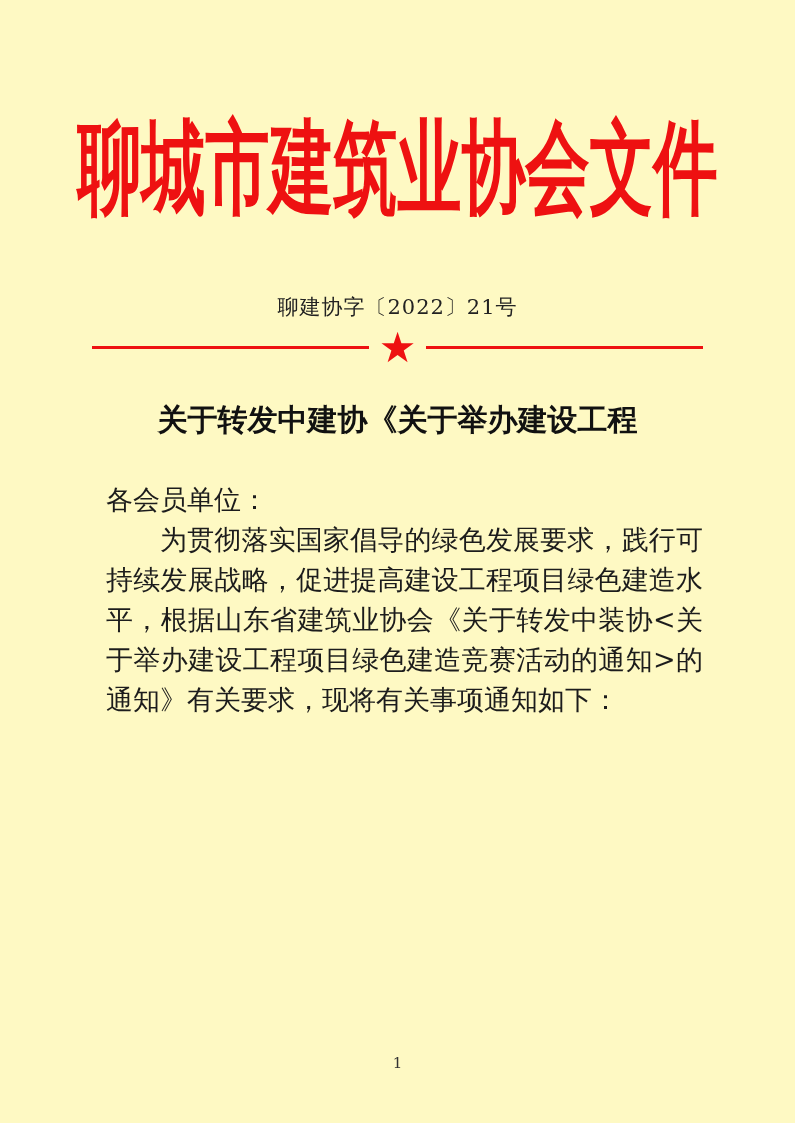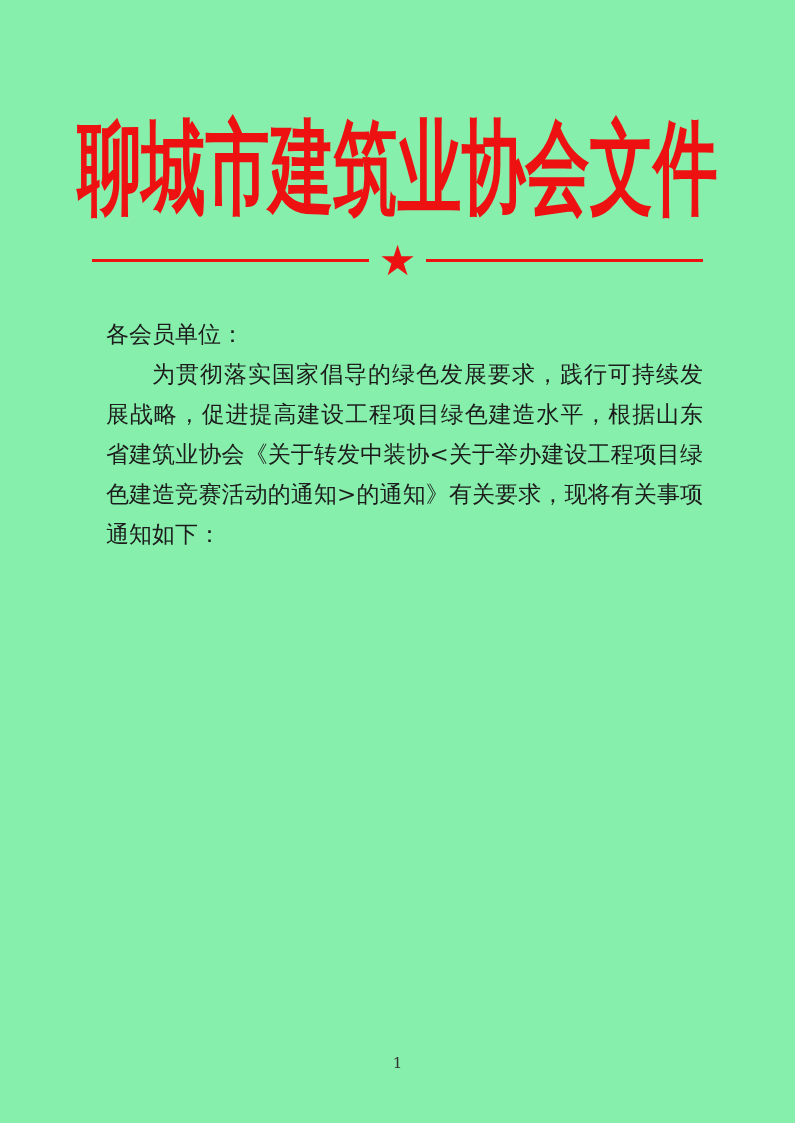--- a/index.html
+++ b/index.html
@@ -6,21 +6,21 @@
     margin: 0;
     padding: 0;
     background: #ffffff;
     font-family: "DejaVu Serif", "Liberation Serif", serif;
     color: #1a1a1a;
   }
   .page {
     position: relative;
     width: 795px;
     height: 1123px;
-    background: #86efac;
+    background: #fef9c3;
     overflow: hidden;
     margin: 0 auto;
   }
   
   .red-head {
     margin-top: 102px;
     height: 132px;
     display: flex;
     align-items: center;
     justify-content: center;
@@ -73,21 +73,21 @@
     font-weight: bold;
     font-size: 30px;
     line-height: 53px;
     color: #111111;
   }
   .doc-title .title-line { display: block; }
   
   .doc-body {
     margin-top: 34px;
     padding: 0 92px 0 106px;
-    font-size: 23px;
+    font-size: 27px;
     line-height: 40px;
     text-align: justify;
     color: #1c1c1c;
   }
   .doc-body p { margin: 0; }
   .doc-body .para { text-indent: 2em; }
   
   .page-footer {
     position: absolute;
     top: 1054px;
@@ -100,28 +100,30 @@
 </style>
 </head>
 <body>
 
 <div class="page">
 
   <div class="red-head">
     <div class="red-head-title">聊城市建筑业协会文件</div>
   </div>
 
+  <div class="doc-number">聊建协字〔2022〕21号</div>
 
   <div class="rule">
     <div class="rule-line"></div>
     <div class="rule-star">★</div>
     <div class="rule-line"></div>
   </div>
 
   <h1 class="doc-title">
+    <span class="title-line">关于转发中建协《关于举办建设工程</span>
   </h1>
 
   <div class="doc-body">
     <p class="salutation">各会员单位：</p>
     <p class="para">为贯彻落实国家倡导的绿色发展要求，践行可持续发展战略，促进提高建设工程项目绿色建造水平，根据山东省建筑业协会《关于转发中装协&lt;关于举办建设工程项目绿色建造竞赛活动的通知&gt;的通知》有关要求，现将有关事项通知如下：</p>
   </div>
 
   <div class="page-footer">
     <span>1</span>
   </div>

